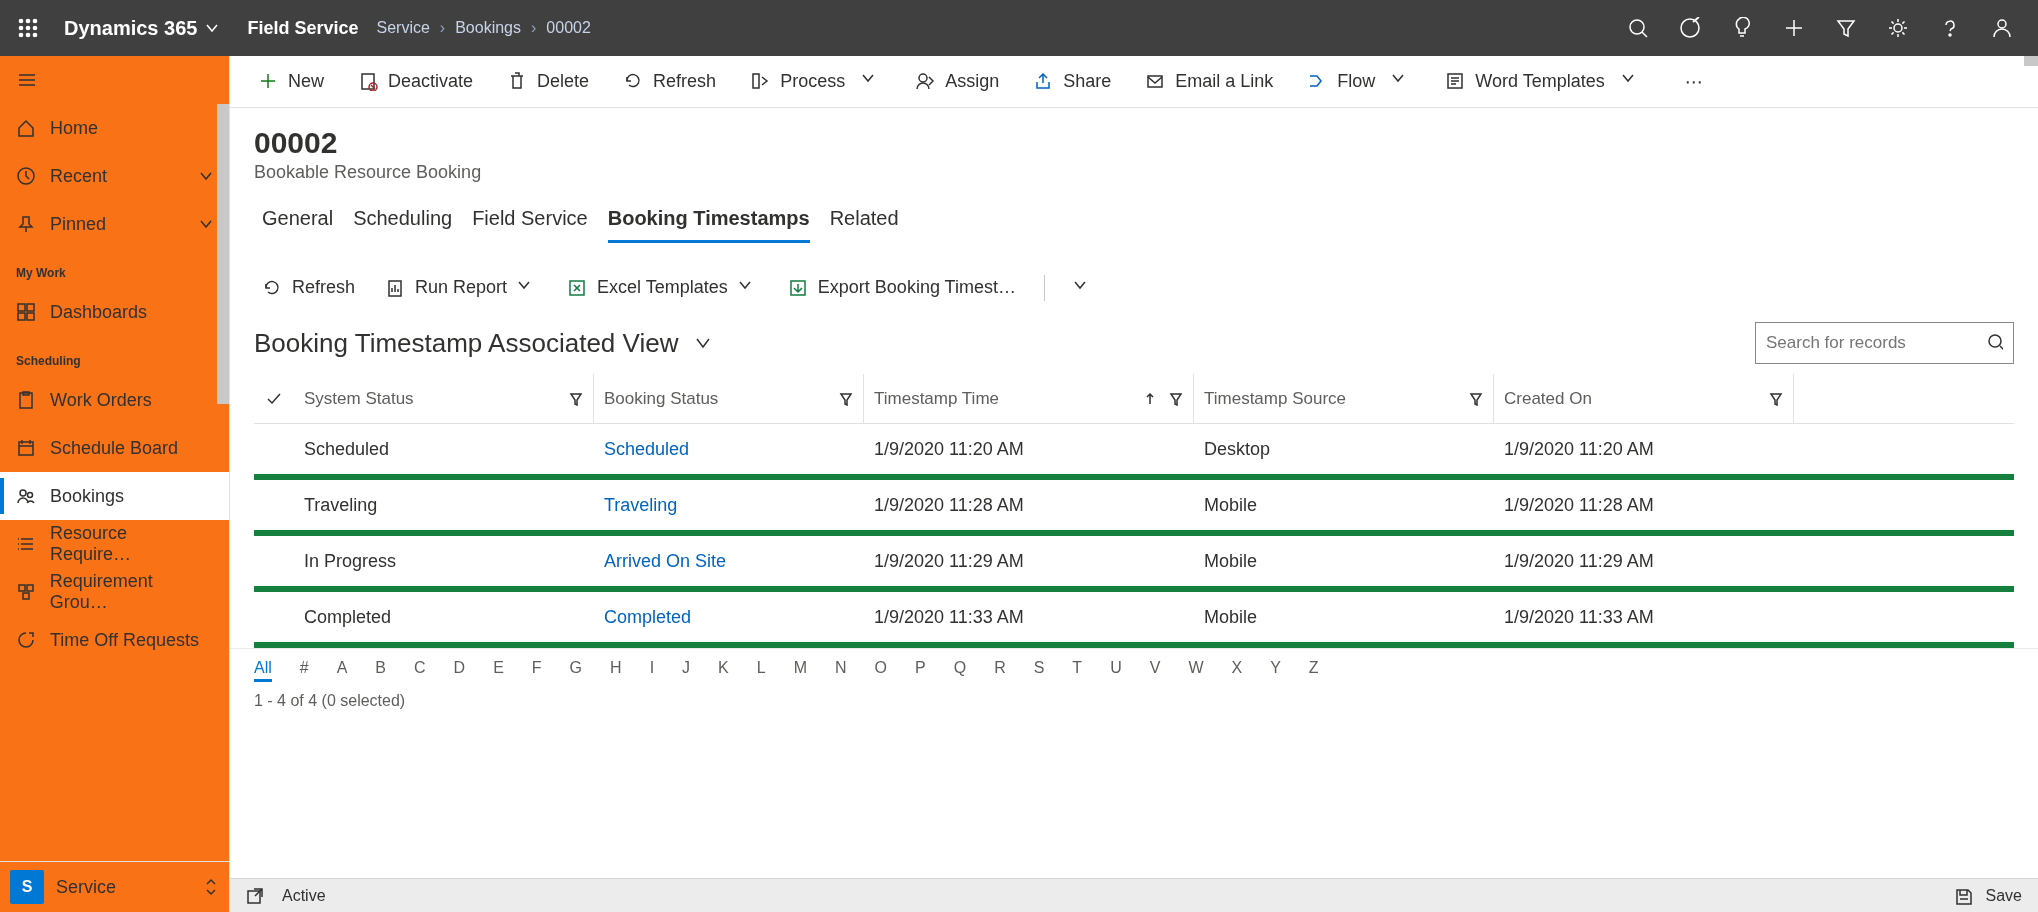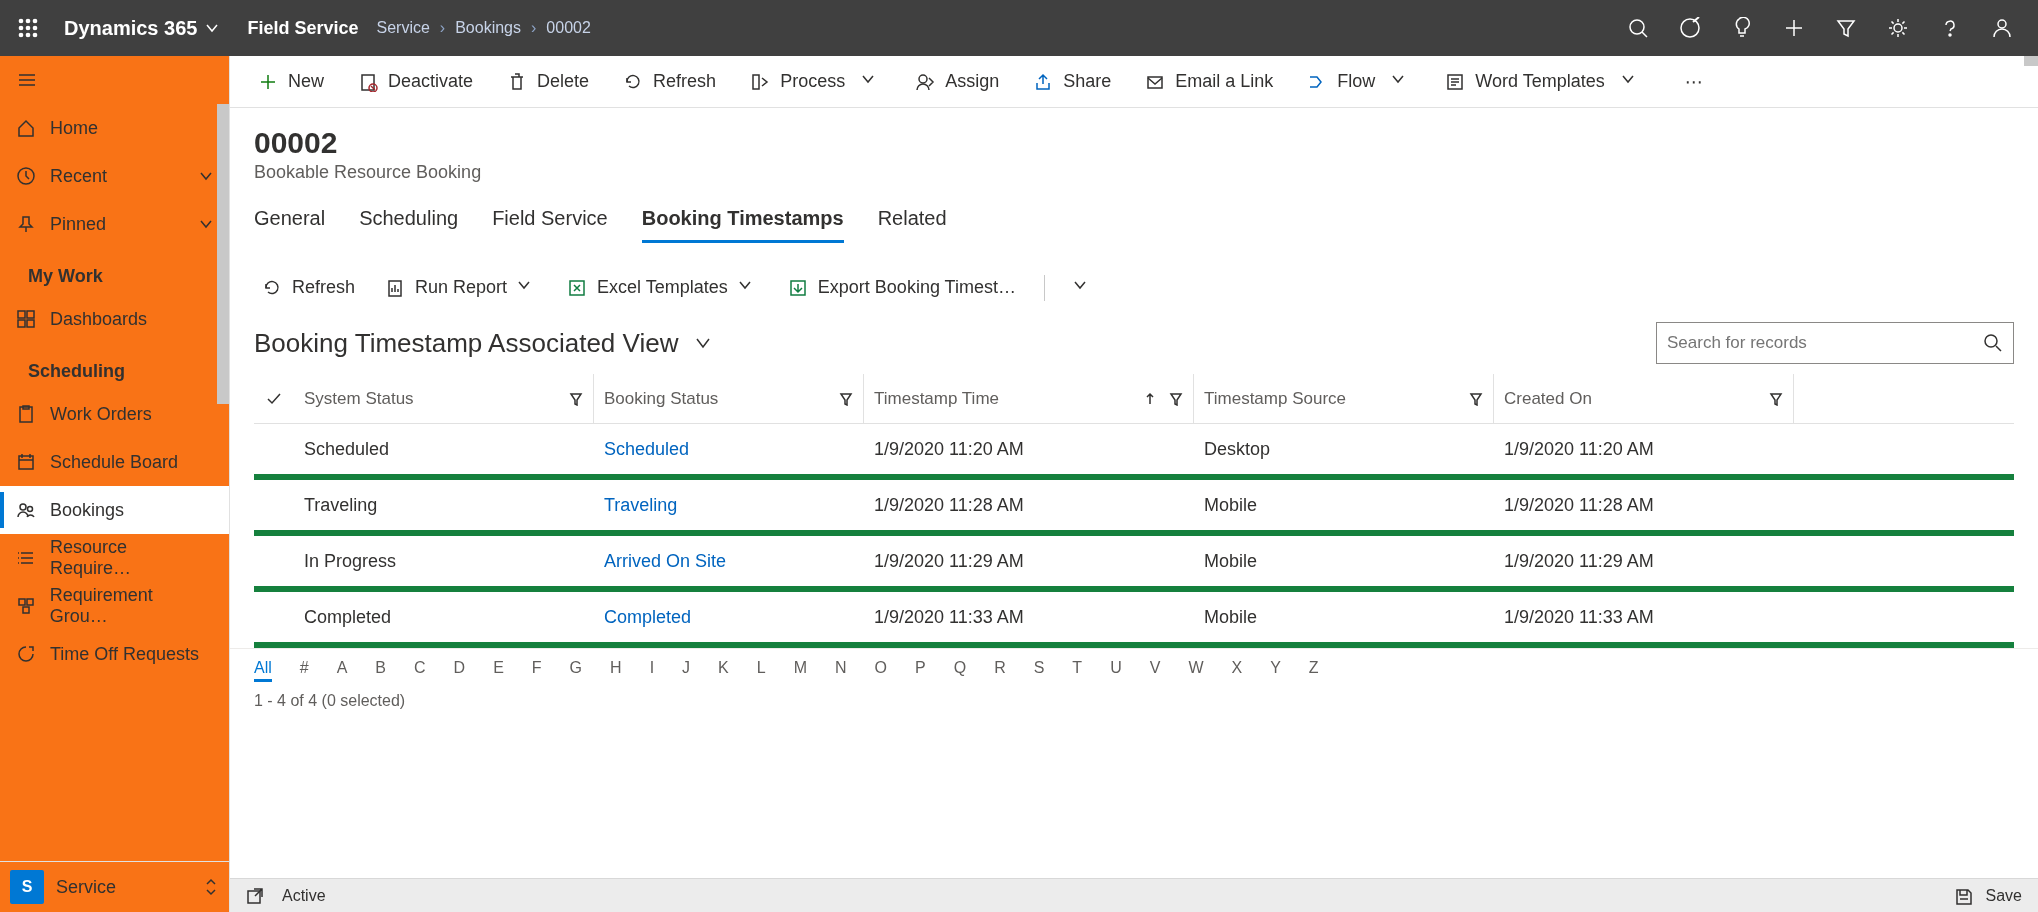--- a/index.html
+++ b/index.html
@@ -13,43 +13,43 @@
 .top-nav .spacer { flex:1; }
 .top-nav .nav-icon { width: 52px; height: 56px; display:flex; align-items:center; justify-content:center; cursor:pointer; }
 .top-nav svg { stroke:#fff; fill:none; }
 .layout { display:flex; height: calc(912px - 56px); }
 .sidebar-col { width: 230px; background:#f97316; border-right:1px solid #e1e1e1; display:flex; flex-direction:column; position:relative; }
 .sidebar-toggle { height: 48px; display:flex; align-items:center; padding:0 16px; }
 .nav-item { display:flex; align-items:center; gap:14px; height:48px; padding:0 16px; font-size:18px; color:#323130; cursor:pointer; position:relative; }
 .nav-item .chev { margin-left:auto; }
 .nav-item.active { background:#fff; }
 .nav-item.active::before { content:""; position:absolute; left:0; top:6px; bottom:6px; width:4px; background:#0078d4; }
-.nav-section-header { font-size:18px; font-weight:600; padding:18px 28px 8px; color:#323130; }
+.nav-section-header { font-size:12px; font-weight:600; padding:18px 16px 8px; color:#323130; }
 .sidebar-bottom { margin-top:auto; border-top:1px solid #e1e1e1; display:flex; align-items:center; gap:12px; padding:8px 10px; }
 .area-badge { width:34px; height:34px; background:#0078d4; color:#fff; display:flex; align-items:center; justify-content:center; font-weight:600; border-radius:2px; }
 .scroll-ind { position:absolute; right:0; top:48px; width:12px; height:300px; background:#c8c8c8; }
 .main { flex:1; display:flex; flex-direction:column; position:relative; overflow:hidden; }
 .cmd-bar { height:52px; border-bottom:1px solid #e1e1e1; display:flex; align-items:center; padding:0 16px; gap:10px; }
-.cmd { display:flex; align-items:flex-end; gap:10px; padding:6px 12px; font-size:18px; cursor:pointer; color:#323130; }
+.cmd { display:flex; align-items:flex-start; gap:10px; padding:6px 12px; font-size:18px; cursor:pointer; color:#323130; }
 .cmd svg { width:20px; height:20px; }
 .cmd .chev-d { margin-left:6px; }
 .cmd-more { margin-left:10px; }
 .rec-header { padding: 18px 24px 0; }
 .rec-title { font-size:30px; font-weight:600; }
 .rec-subtitle { font-size:18px; color:#605e5c; margin-top:2px; }
-.tabs { display:flex; gap:34px; padding: 24px 24px 0; border-bottom: none; }
+.tabs { display:flex; gap:20px; padding: 24px 24px 0; border-bottom: none; margin-left: 8px; }
 .tab { font-size:20px; padding-bottom:10px; cursor:pointer; color:#323130; }
 .tab.active { font-weight:600; border-bottom:3px solid #0078d4; }
 .sub-cmd-bar { display:flex; align-items:center; gap:14px; padding: 30px 24px 0; }
 .sub-cmd { display:flex; align-items:center; gap:10px; font-size:18px; cursor:pointer; padding:4px 8px; }
 .sub-cmd svg { width:20px; height:20px; }
 .view-row { display:flex; align-items:center; padding: 20px 24px 10px; }
 .view-title { font-size:26px; font-weight:500; display:flex; align-items:center; gap:16px; }
 .view-spacer { flex:1; }
-.search-box { display:flex; align-items:center; border:1px solid #8a8886; width:358px; height:42px; padding:0 10px; }
+.search-box { display:flex; align-items:center; border:1px solid #8a8886; width:259px; height:42px; padding:0 10px; }
 .search-box input { border:none; flex:1; font-size:17px; outline:none; }
 .grid { padding: 0 24px; }
 .grid-head { display:flex; align-items:center; height:50px; border-bottom:1px solid #e1e1e1; color:#605e5c; font-size:17px; }
 .col-check { width:40px; display:flex; justify-content:center; }
 .ghead { display:flex; align-items:center; border-right:1px solid #e1e1e1; padding:0 10px; height:100%; position:relative; }
 .ghead .filter { position:absolute; right:10px; }
 .ghead .sort { position:absolute; right:36px; }
 .col-sys { width:300px; }
 .col-book { width:270px; }
 .col-time { width:330px; }

